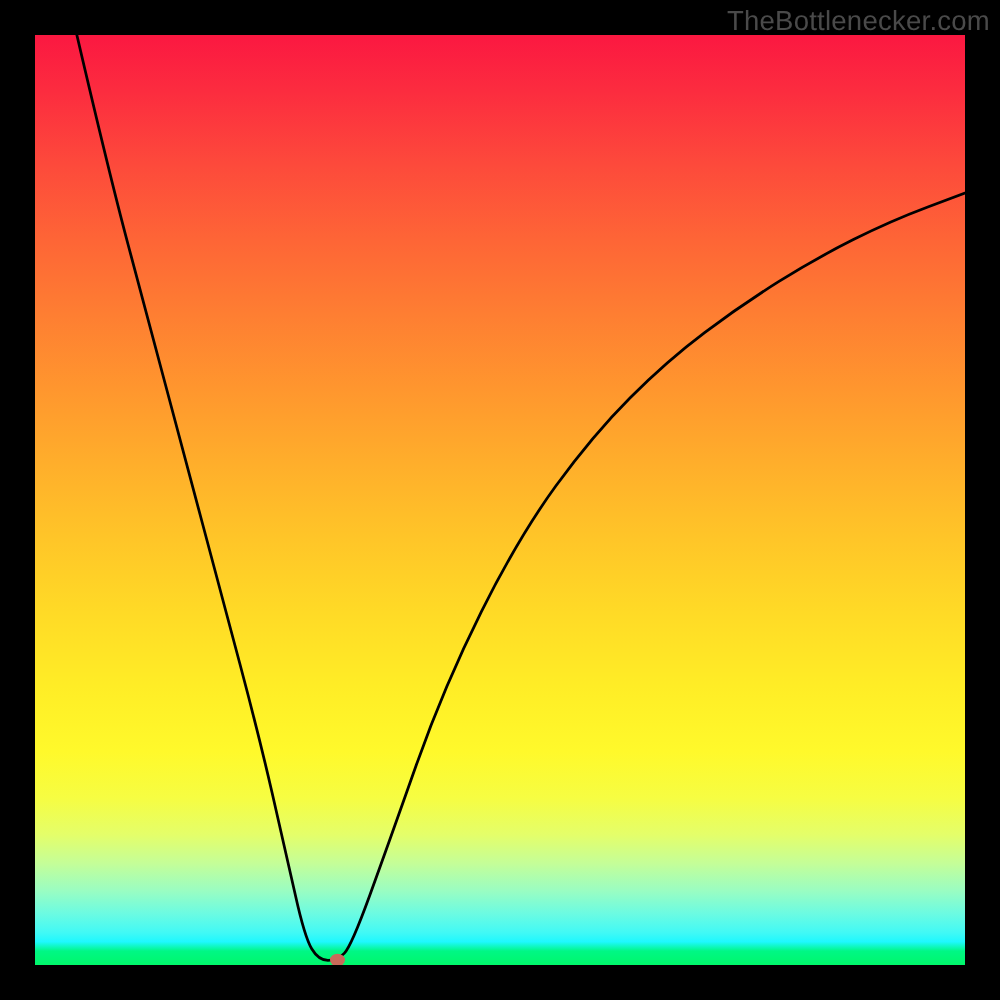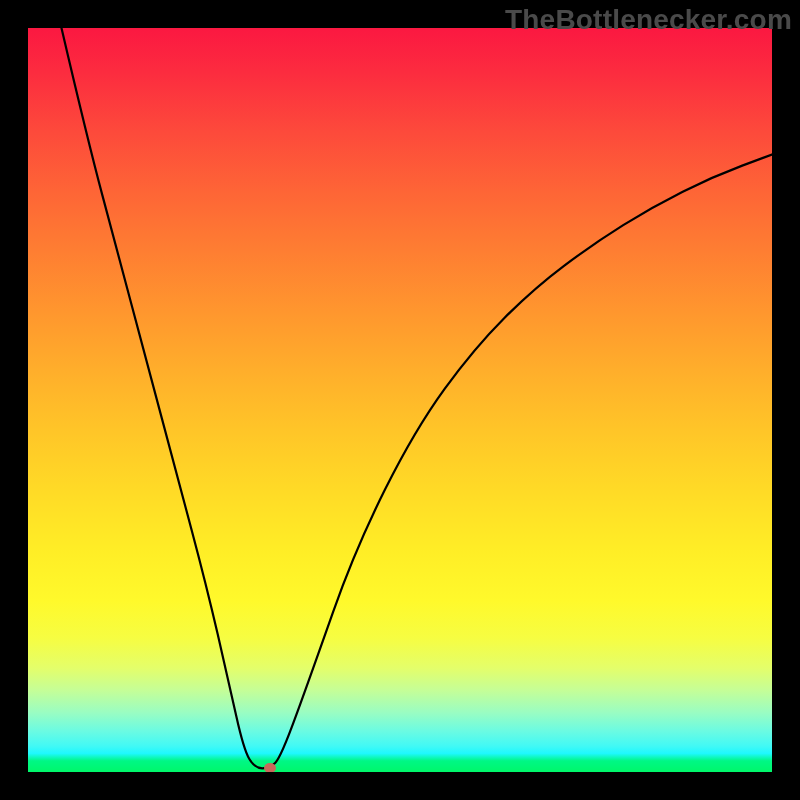--- a/index.html
+++ b/index.html
@@ -12,22 +12,22 @@
     height: 800px;
     background: #000;
     position: relative;
     font-family: Arial, Helvetica, sans-serif;
   }
   .watermark {
     position: absolute;
     top: 4px;
     right: 8px;
     color: #4a4a4a;
-    font-size: 28px;
-    font-weight: 700;
+    font-size: 22px;
+    font-weight: 400;
     letter-spacing: 0.2px;
     z-index: 10;
   }
   .plot-area {
     position: absolute;
     left: 28px;
     top: 28px;
     width: 744px;
     height: 744px;
     overflow: hidden;

